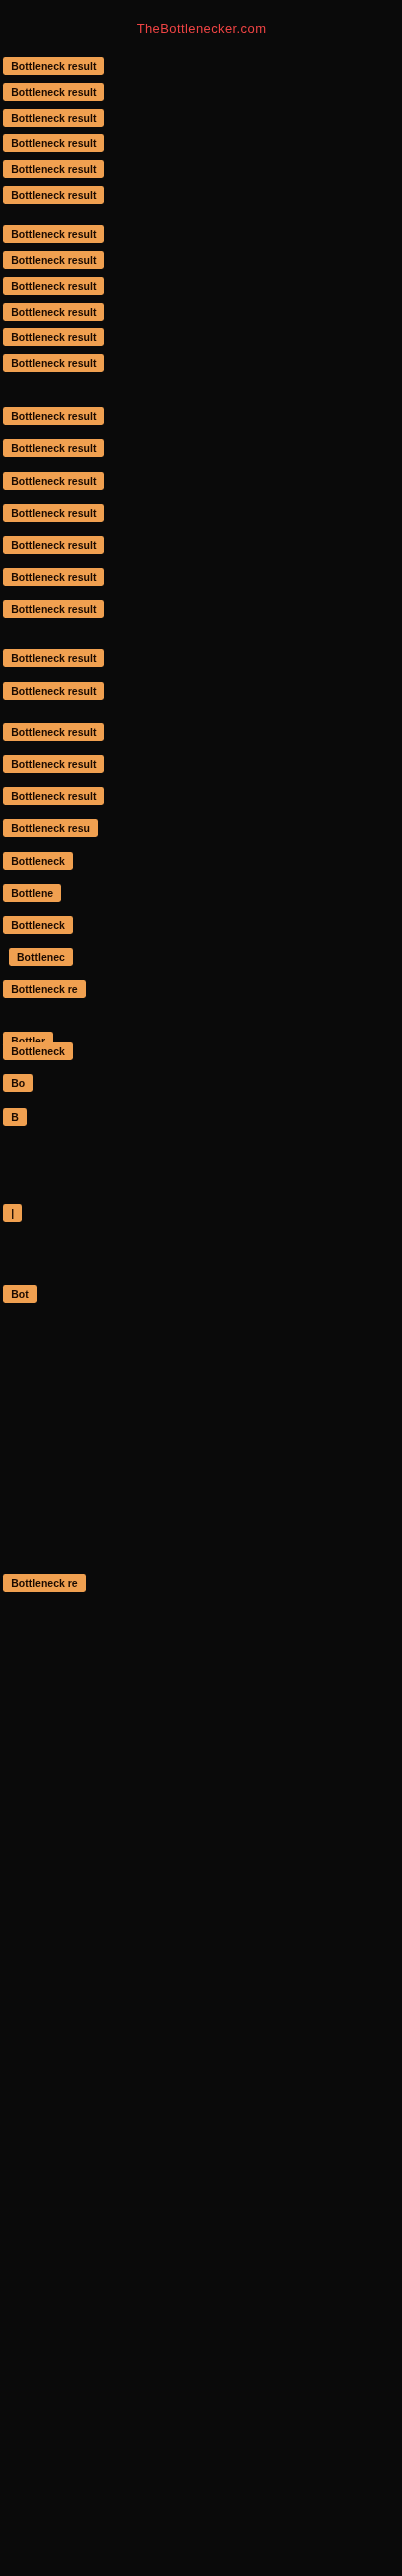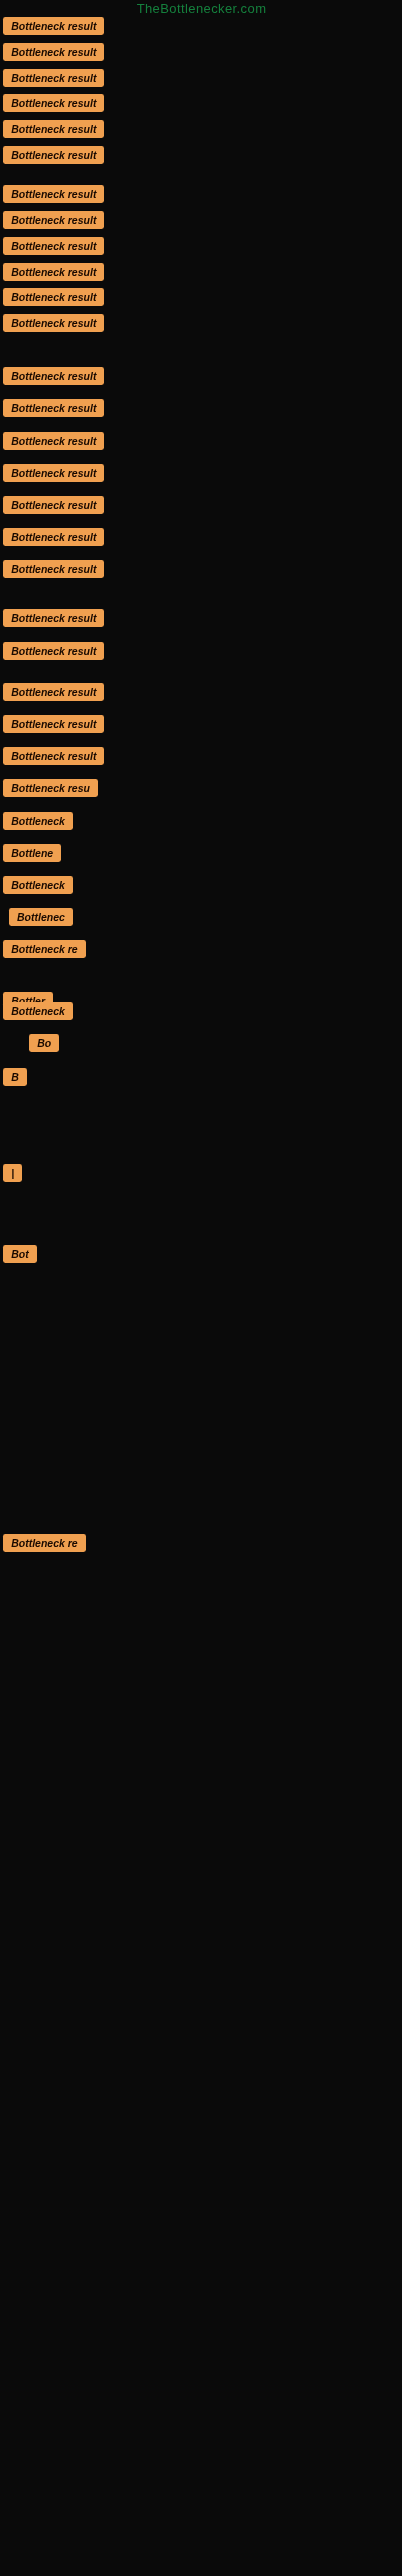--- a/index.html
+++ b/index.html
@@ -9,36 +9,35 @@
     }
     body {
       background-color: #0a0a0a;
       width: 403px;
       min-height: 2576px;
       font-family: Arial, sans-serif;
       position: relative;
     }
     .site-title {
       text-align: center;
-      color: #15803d;
+      color: #ef4444;
       font-size: 13px;
-      padding: 1px 0;
+      padding: 21px 0;
       letter-spacing: 0.4px;
     }
     .bottleneck-badge {
       background-color: #f0a050;
       color: #1a0a00;
       font-size: 10.5px;
       font-weight: bold;
       padding: 3.2px 8px;
       border-radius: 2.4px;
       display: inline-block;
       white-space: nowrap;
       overflow: hidden;
-      font-style: italic;
     }
   </style>
 </head>
 <body>
 
 <div class="site-title">TheBottlenecker.com</div>
 
 <div id="rows-container" style="position: relative; width: 403px; height: 2536px;">
 <div style="position: absolute; top: 0px; left: 3.2px;"><span class="bottleneck-badge" style="max-width: 121px;">Bottleneck result</span></div>
     <div style="position: absolute; top: 26px; left: 3.2px;"><span class="bottleneck-badge" style="max-width: 121px;">Bottleneck result</span></div>
@@ -65,19 +64,19 @@
     <div style="position: absolute; top: 698px; left: 3.2px;"><span class="bottleneck-badge" style="max-width: 121px;">Bottleneck result</span></div>
     <div style="position: absolute; top: 730px; left: 3.2px;"><span class="bottleneck-badge" style="max-width: 105px;">Bottleneck result</span></div>
     <div style="position: absolute; top: 762px; left: 3.2px;"><span class="bottleneck-badge" style="max-width: 101px;">Bottleneck resu</span></div>
     <div style="position: absolute; top: 795px; left: 3.2px;"><span class="bottleneck-badge" style="max-width: 85px;">Bottleneck</span></div>
     <div style="position: absolute; top: 827px; left: 3.2px;"><span class="bottleneck-badge" style="max-width: 74px;">Bottlene</span></div>
     <div style="position: absolute; top: 859px; left: 3.2px;"><span class="bottleneck-badge" style="max-width: 85px;">Bottleneck</span></div>
     <div style="position: absolute; top: 891px; left: 9px;"><span class="bottleneck-badge" style="max-width: 79px;">Bottlenec</span></div>
     <div style="position: absolute; top: 923px; left: 3.2px;"><span class="bottleneck-badge" style="max-width: 97px;">Bottleneck re</span></div>
     <div style="position: absolute; top: 948px; left: 3.2px;"><span class="bottleneck-badge" style="max-width: 66px; margin-top: 27px;">Bottler</span></div>
     <div style="position: absolute; top: 985px; left: 3.2px;"><span class="bottleneck-badge" style="max-width: 85px;">Bottleneck</span></div>
-    <div style="position: absolute; top: 1017px; left: 3.2px;"><span class="bottleneck-badge" style="max-width: 40px; margin-left: 26px;">Bo</span></div>
+    <div style="position: absolute; top: 1017px; left: 3.2px;"><span class="bottleneck-badge" style="max-width: 40px;">Bo</span></div>
     <div style="position: absolute; top: 1051px; left: 3.2px;"><span class="bottleneck-badge" style="max-width: 29px;">B</span></div>
     <div style="position: absolute; top: 1147px; left: 3.2px;"><span class="bottleneck-badge" style="max-width: 21px;">|</span></div>
     <div style="position: absolute; top: 1228px; left: 3.2px;"><span class="bottleneck-badge" style="max-width: 45px; text-align: right;">Bot</span></div>
     <div style="position: absolute; top: 1517px; left: 3.2px;"><span class="bottleneck-badge" style="max-width: 97px;">Bottleneck re</span></div>
   </div>
 
 
 </body></html>

